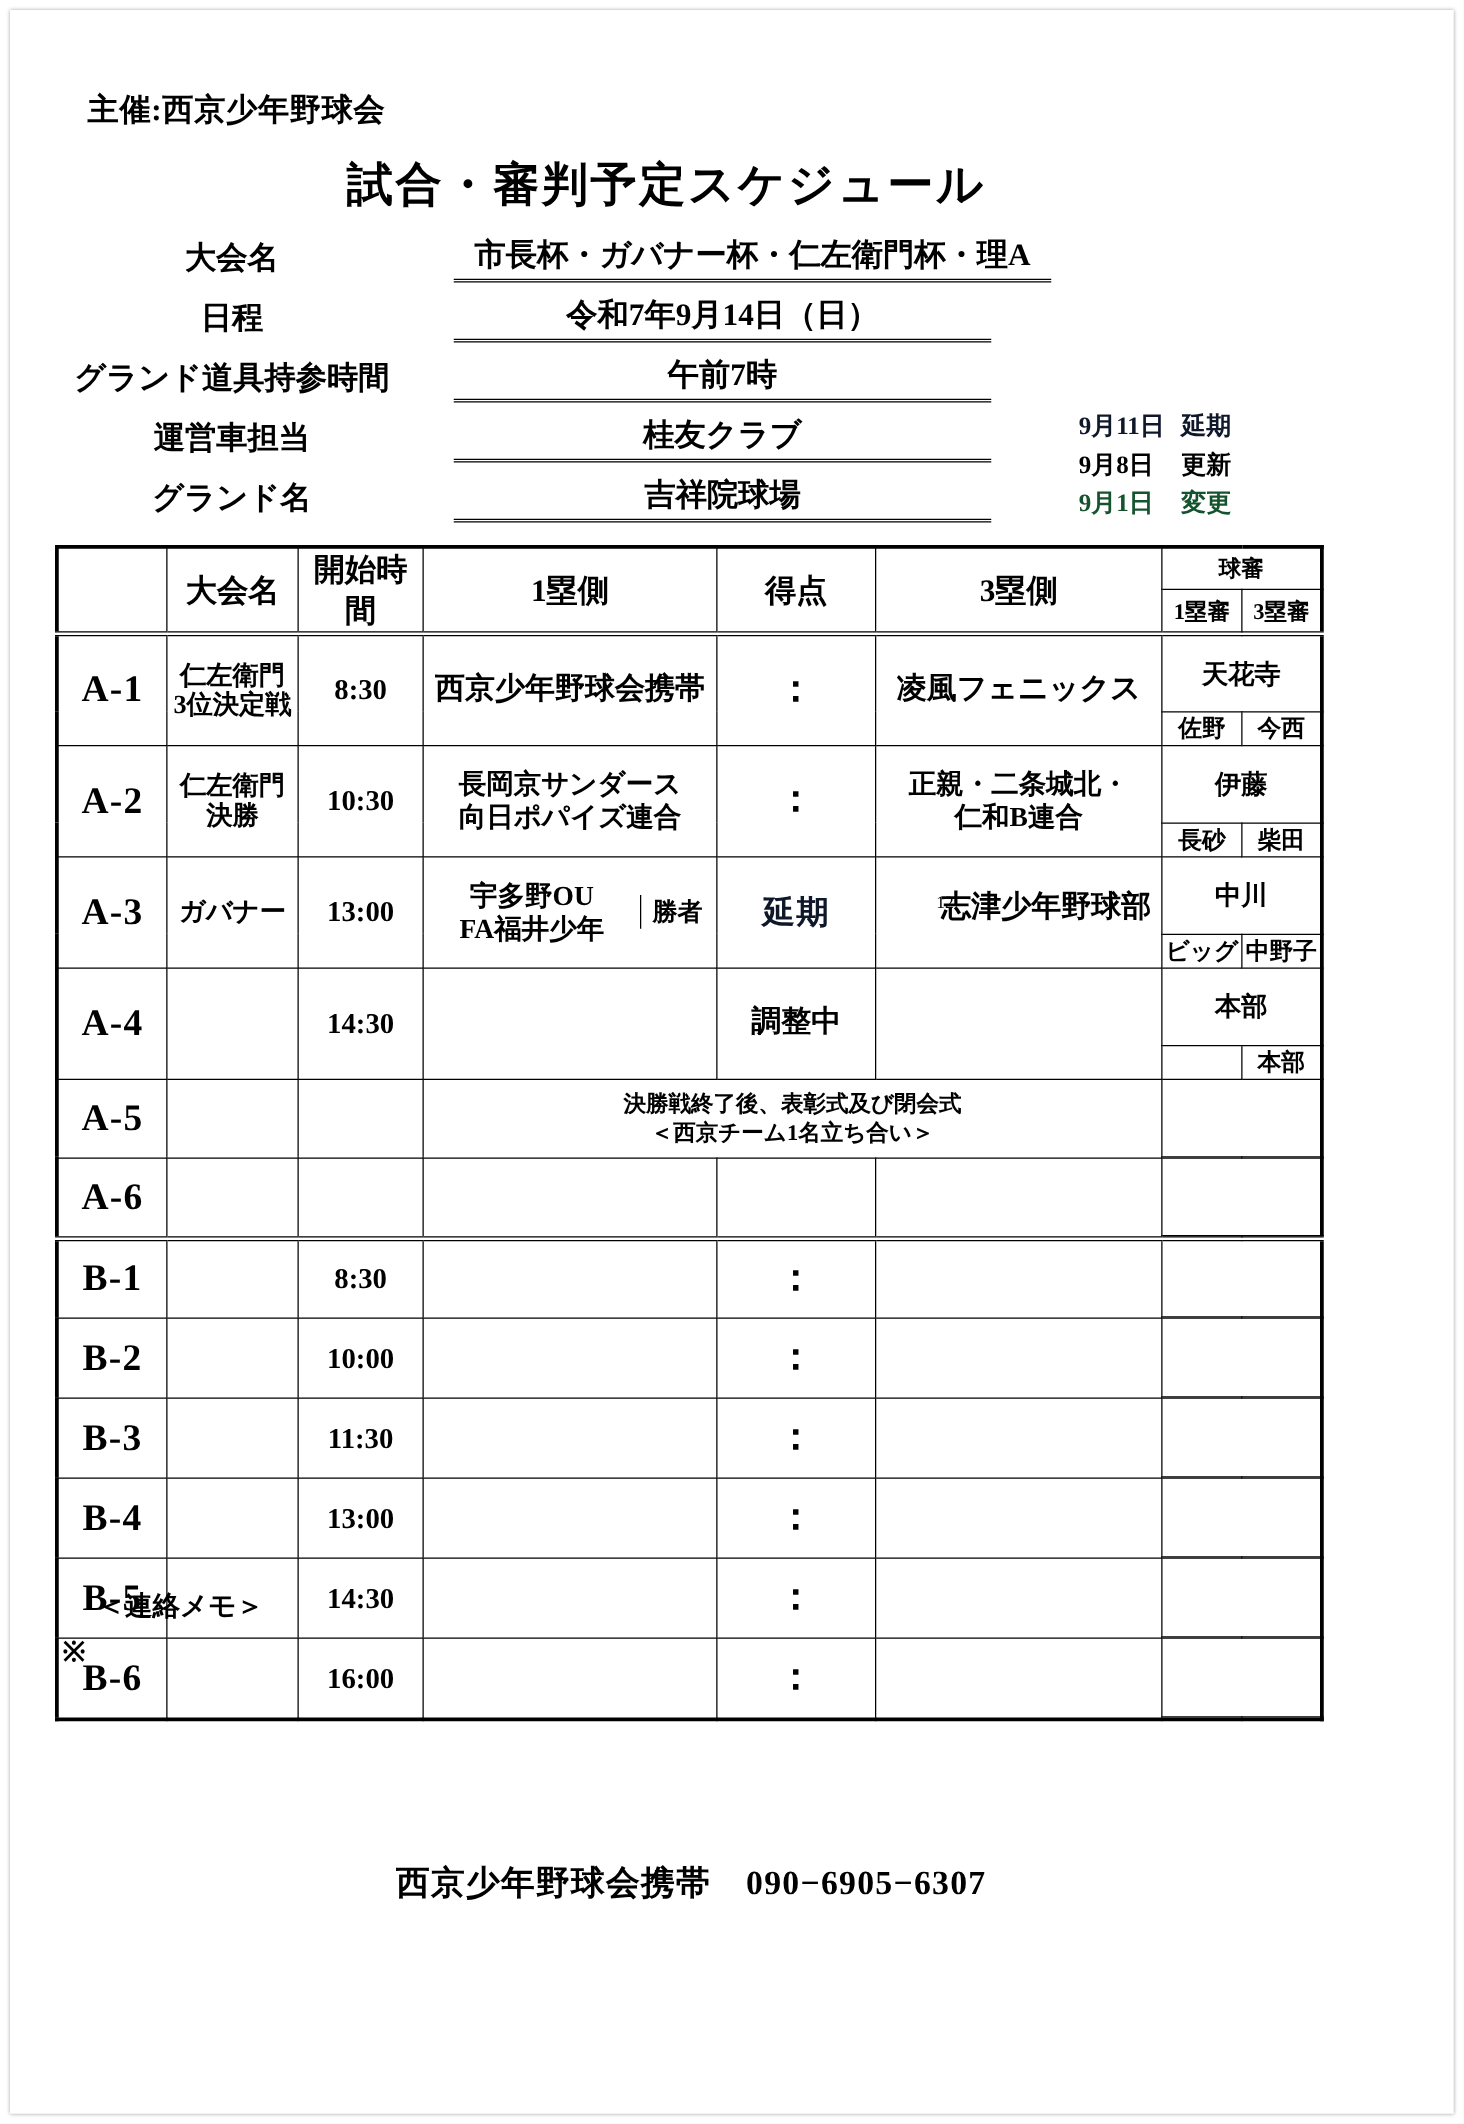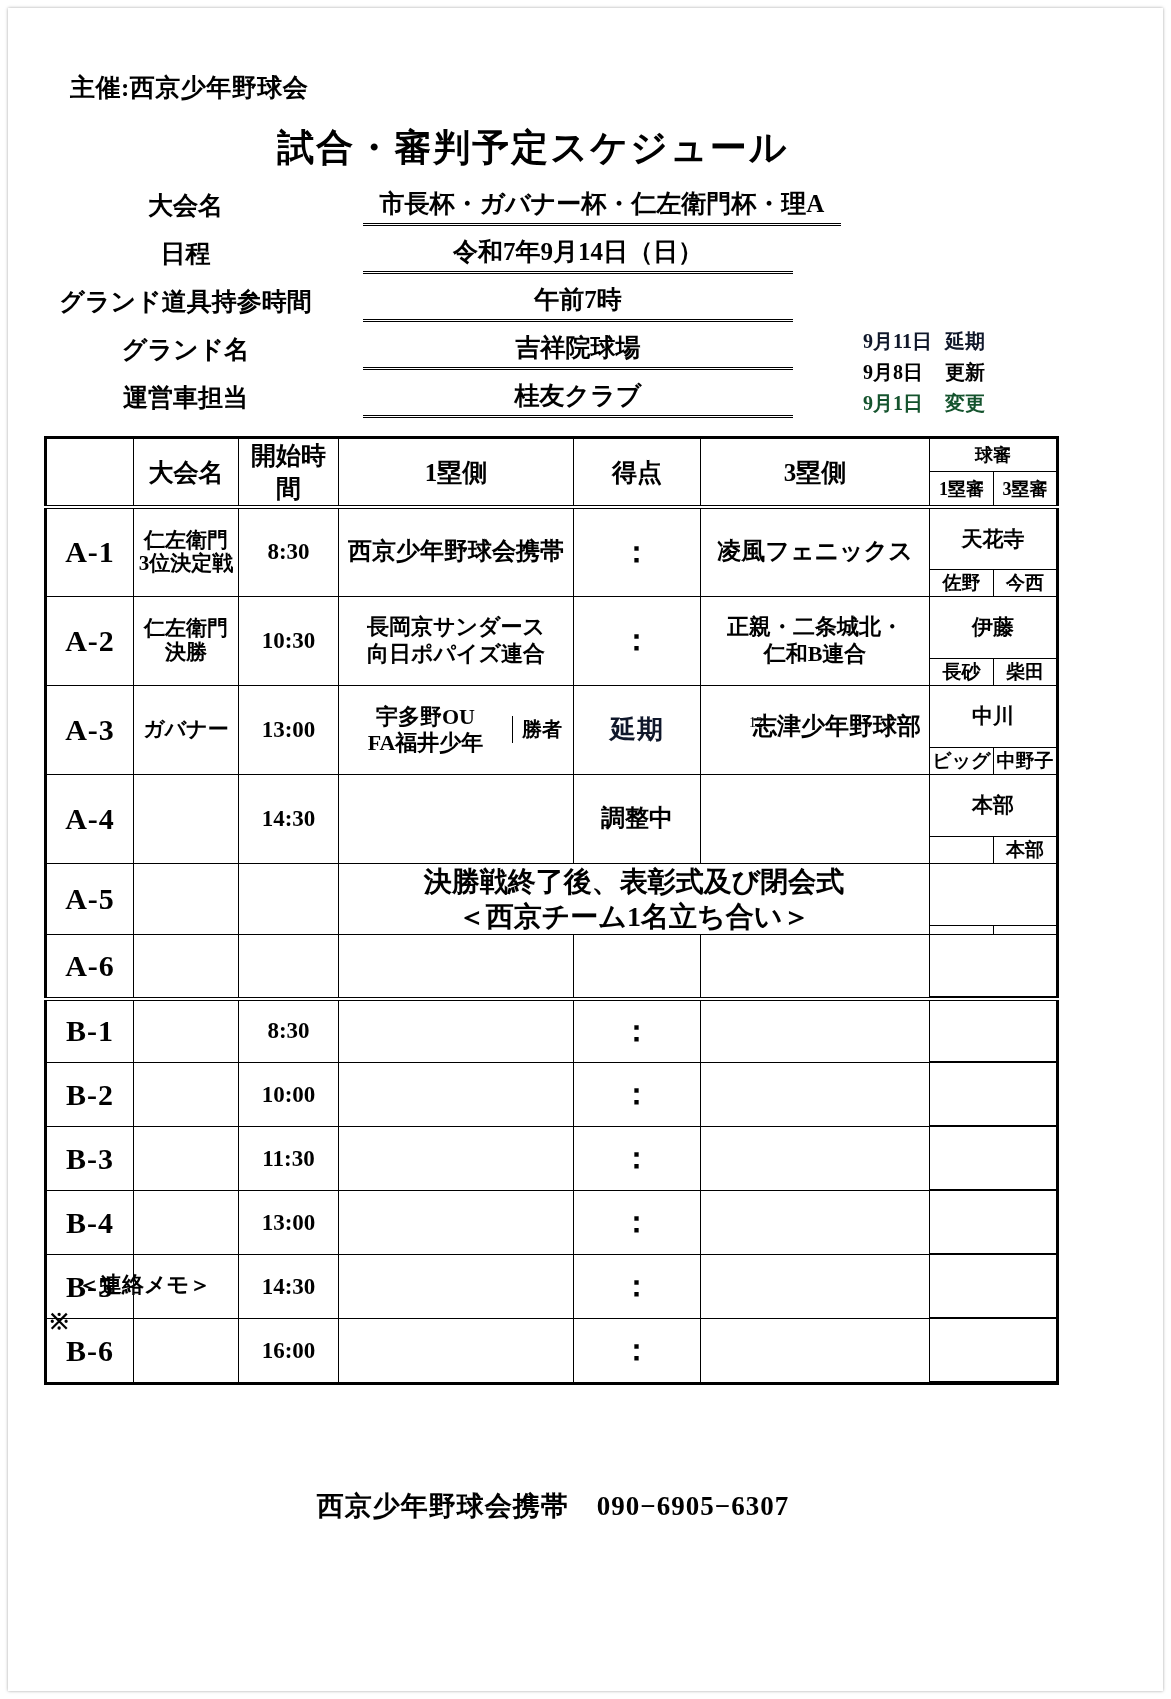--- a/index.html
+++ b/index.html
@@ -89,21 +89,21 @@
   }
   .winner-teams{flex:1;line-height:1.18;font-size:22px;}
   .winner-label{
     width:58px;font-size:20px;text-align:right;padding-right:2px;
     border-left:1px solid #000;height:100%;display:flex;align-items:center;
     justify-content:center;
   }
   .supcell{position:relative;height:100%;display:flex;align-items:flex-end;
            justify-content:center;padding-bottom:6px;box-sizing:border-box;margin-left:44px;}
   .supnum{position:absolute;left:4px;top:2px;font-size:14px;font-weight:normal;}
-  .ceremony{font-size:28px;line-height:1.25;}
+  .ceremony{font-size:18px;line-height:1.25;}
   
   .memo{
     position:absolute;left:70px;top:1262px;font-size:22px;font-weight:bold;
   }
   .asterisk{
     position:absolute;left:42px;top:1297px;font-size:22px;font-weight:bold;
   }
   .contact{
     position:absolute;left:0;top:1480px;width:1090px;text-align:center;
     font-size:27px;font-weight:bold;letter-spacing:1px;
@@ -125,26 +125,26 @@
     </div>
     <div class="inforow">
       <div class="infolabel">日程</div>
       <div class="infovalue">令和7年9月14日（日）</div>
     </div>
     <div class="inforow">
       <div class="infolabel">グランド道具持参時間</div>
       <div class="infovalue">午前7時</div>
     </div>
     <div class="inforow">
+      <div class="infolabel">運営車担当</div>
+      <div class="infovalue">桂友クラブ</div>
+    </div>
+    <div class="inforow">
       <div class="infolabel">グランド名</div>
       <div class="infovalue">吉祥院球場</div>
-    </div>
-    <div class="inforow">
-      <div class="infolabel">運営車担当</div>
-      <div class="infovalue">桂友クラブ</div>
     </div>
   </div>
 
   <div class="notes">
     <div class="note blue">
       <span class="d">9月11日</span><span>延期</span>
     </div>
     <div class="note">
       <span class="d">9月8日</span><span>更新</span>
     </div>

